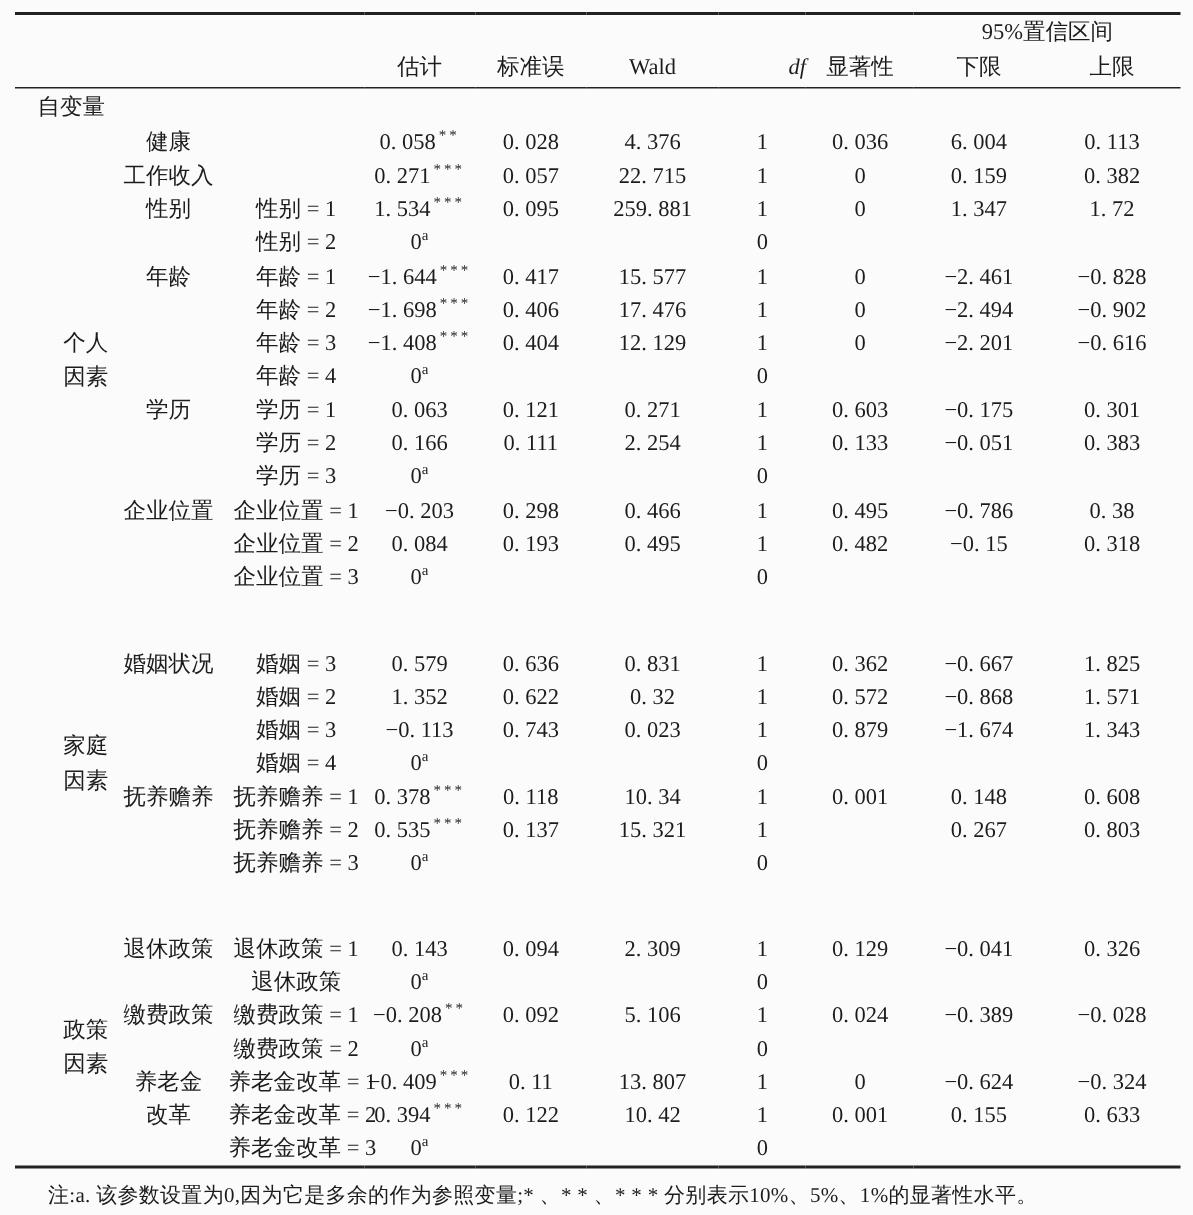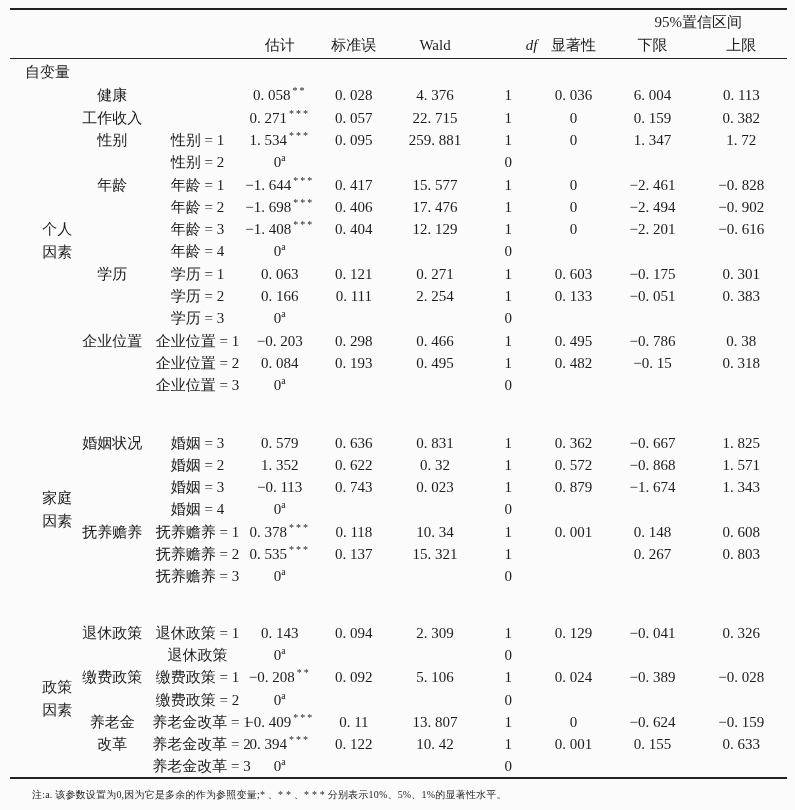--- a/index.html
+++ b/index.html
@@ -22,21 +22,21 @@
   tbody tr{height:22.3px;}
   tr.intro-row{height:26px;}
   td.c-intro{text-align:left;padding-left:15px;}
   td.c-group{text-align:right;vertical-align:middle;}
   td.c-group div{line-height:23px;}
   tr.spacer-a{height:35px;}
   tr.spacer-b{height:34px;}
   sup.stars{font-size:10px;letter-spacing:2px;margin-left:2px;line-height:0;}
   sup.ref{font-size:10px;line-height:0;}
   .note{
-    margin:9px 0 0 22px;font-size:10px;letter-spacing:0.2px;
+    margin:9px 0 0 22px;font-size:14px;letter-spacing:0.2px;
   }
 </style>
 </head>
 <body>
 
 <div class="page">
   <table>
     <colgroup>
       <col style="width:62px">
         <col style="width:80px">
@@ -373,21 +373,21 @@
         </tr>
         <tr>
           <td>养老金</td>
           <td>养老金改革 = 1</td>
           <td><span>−0. 409</span><sup class="stars">***</sup></td>
           <td>0. 11</td>
           <td>13. 807</td>
           <td>1</td>
           <td>0</td>
           <td>−0. 624</td>
-          <td>−0. 159</td>
+          <td>−0. 324</td>
         </tr>
         <tr>
           <td>改革</td>
           <td>养老金改革 = 2</td>
           <td><span>0. 394</span><sup class="stars">***</sup></td>
           <td>0. 122</td>
           <td>10. 42</td>
           <td>1</td>
           <td>0. 001</td>
           <td>0. 155</td>

